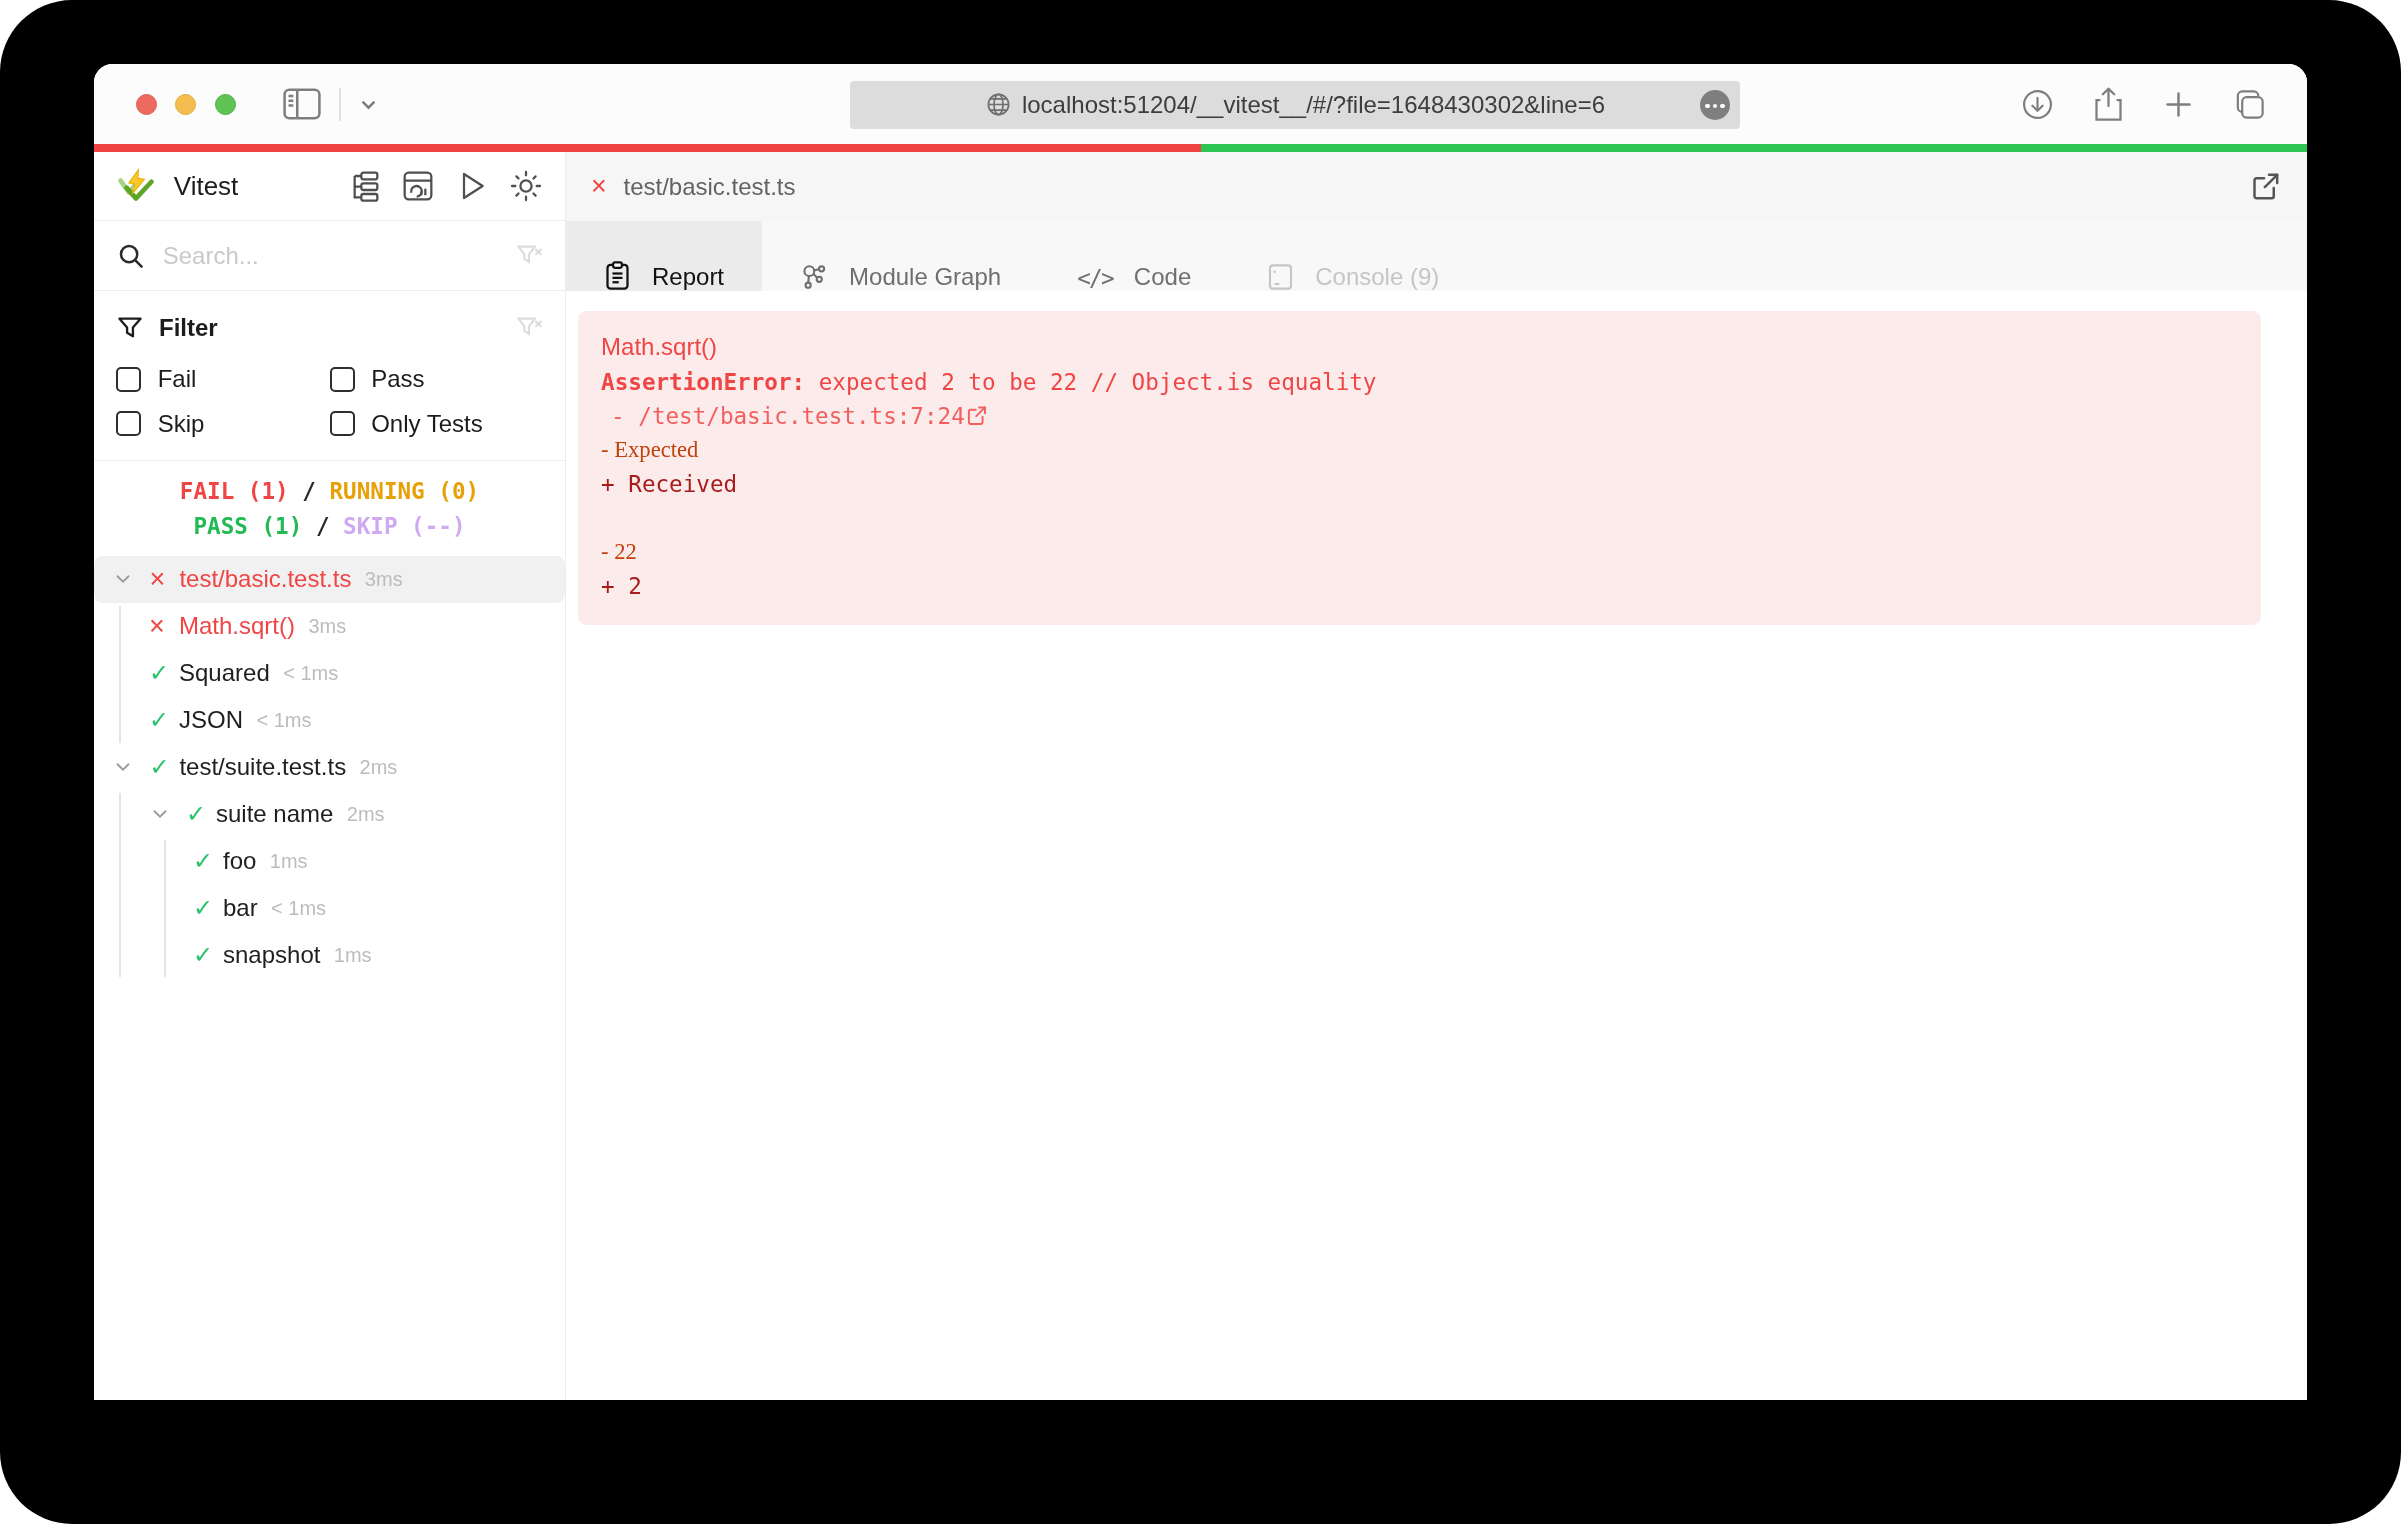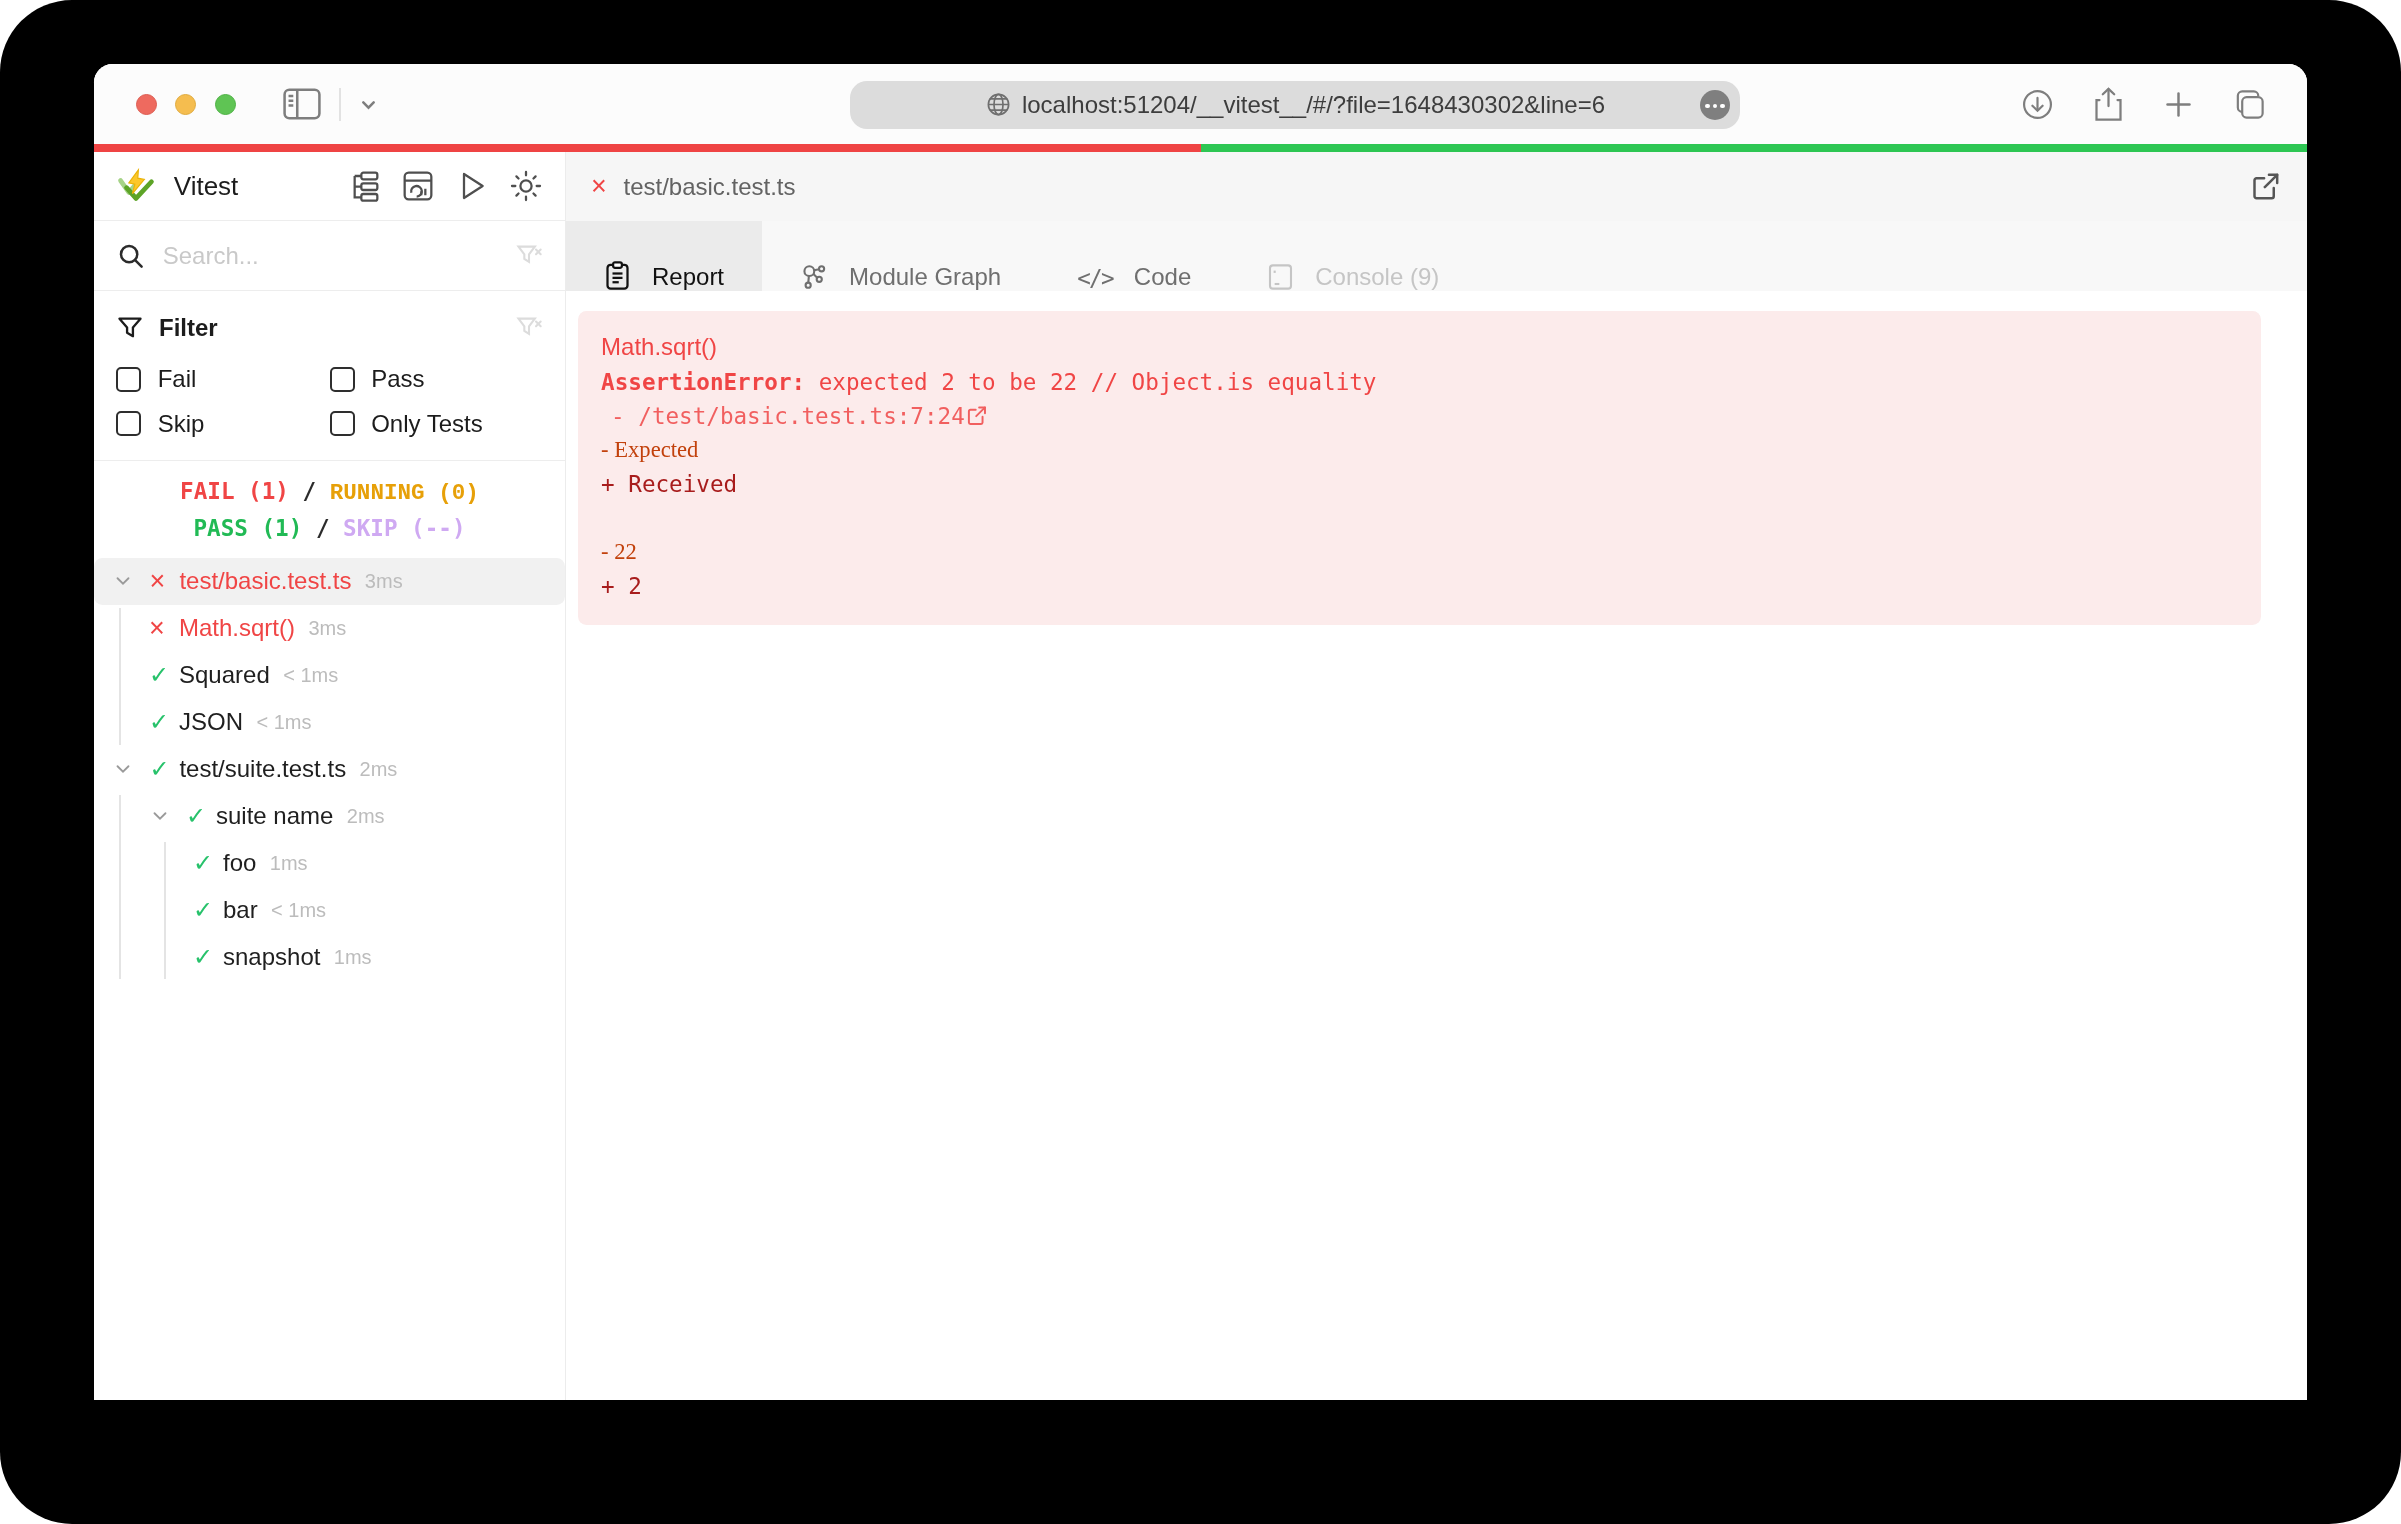--- a/index.html
+++ b/index.html
@@ -11,21 +11,21 @@
 
   
   .toolbar { height:80px; background:#fcfcfc; display:flex; align-items:center; position:relative; flex:0 0 auto; }
   .traffic { display:flex; gap:18.4px; margin-left:42px; }
   .tl { width:21px; height:21px; border-radius:50%; }
   .tl.red{ background:#ee6a5f; border:0.8px solid #dd5d52;} .tl.yellow{ background:#f5bd4f; border:0.8px solid #e0ab3e;} .tl.green{ background:#5fc454; border:0.8px solid #4eb245;}
   .tb-icon { color:#7e7e7e; display:flex; align-items:center; justify-content:center; background:none; border:none; }
   .sidebar-toggle { margin-left:47px; }
   .tb-div { width:1.7px; height:33px; background:#e2e2e2; margin:0 15px 0 18.4px; }
   .url-bar { position:absolute; left:756px; top:16.7px; width:890px; height:48px; background:#dcdcdc;
-             border-radius:17px; display:flex; align-items:center; justify-content:center; gap:10px; }
+             border-radius:4px; display:flex; align-items:center; justify-content:center; gap:10px; }
   .url-text { font-size:24px; color:#3d3d3d; }
   .url-globe { color:#6f6f6f; display:flex; }
   .url-more { position:absolute; right:10px; top:9.2px; width:30px; height:30px; border-radius:50%; background:#7f7f7f;
               color:#fff; display:flex; align-items:center; justify-content:center; border:none; }
   .url-more .dots { display:flex; gap:3.3px; margin-top:1.7px;}
   .url-more .dots i { width:4.2px; height:4.2px; border-radius:50%; background:#fff; display:block;}
   .tb-right { position:absolute; right:40px; top:0; height:80px; display:flex; align-items:center; gap:37px; }
 
   
   .progress { height:8.4px; display:flex; flex:0 0 auto; }
@@ -54,21 +54,21 @@
   .filter-head .fh-label { font-size:24px; font-weight:700; }
   .filter-head .fx { margin-left:auto; }
   .filter-grid { display:grid; grid-template-columns:1fr 1fr; row-gap:16.7px; margin-top:18.4px; }
   .chk { display:flex; align-items:center; gap:16.7px; cursor:pointer; }
   .chk .box { width:25px; height:25px; border:2.5px solid #2e2e2e; border-radius:5px; background:#fff; }
   .chk .lbl { font-size:24px; color:#1c1c1c; }
 
   
   .sb-status { padding:13.4px 0 11.7px 0; text-align:center; font-family:"DejaVu Sans Mono",monospace;
                font-weight:700; font-size:22.6px; line-height:35px; flex:0 0 auto; }
-  .st-fail{color:#f04545;} .st-running{color:#e7a008;font-family:Liberation Mono, monospace;} .st-pass{color:#21ba55;} .st-skip{color:#cfa9f2;} .st-sep{color:#2b2b2b;}
+  .st-fail{color:#f04545;} .st-running{color:#e7a008;} .st-pass{color:#21ba55;} .st-skip{color:#cfa9f2;} .st-sep{color:#2b2b2b;}
 
   
   .sb-tree { position:relative; flex:1; overflow:hidden; }
   .trow { height:47px; display:flex; align-items:center; cursor:pointer; }
   .trow.selected { background:#f1f1f1; border-radius:8.4px; }
   .chev { width:37px; display:flex; align-items:center; color:#9a9a9a; flex:0 0 auto;}
   .ticon { width:30px; flex:0 0 auto; font-size:27px; line-height:1; }
   .ticon.fail { color:#f04545; }
   .ticon.pass { color:#27c26b; font-size:24px; }
   .tlabel { font-size:24px; color:#1f1f1f; margin-right:13.4px; white-space:nowrap; }

